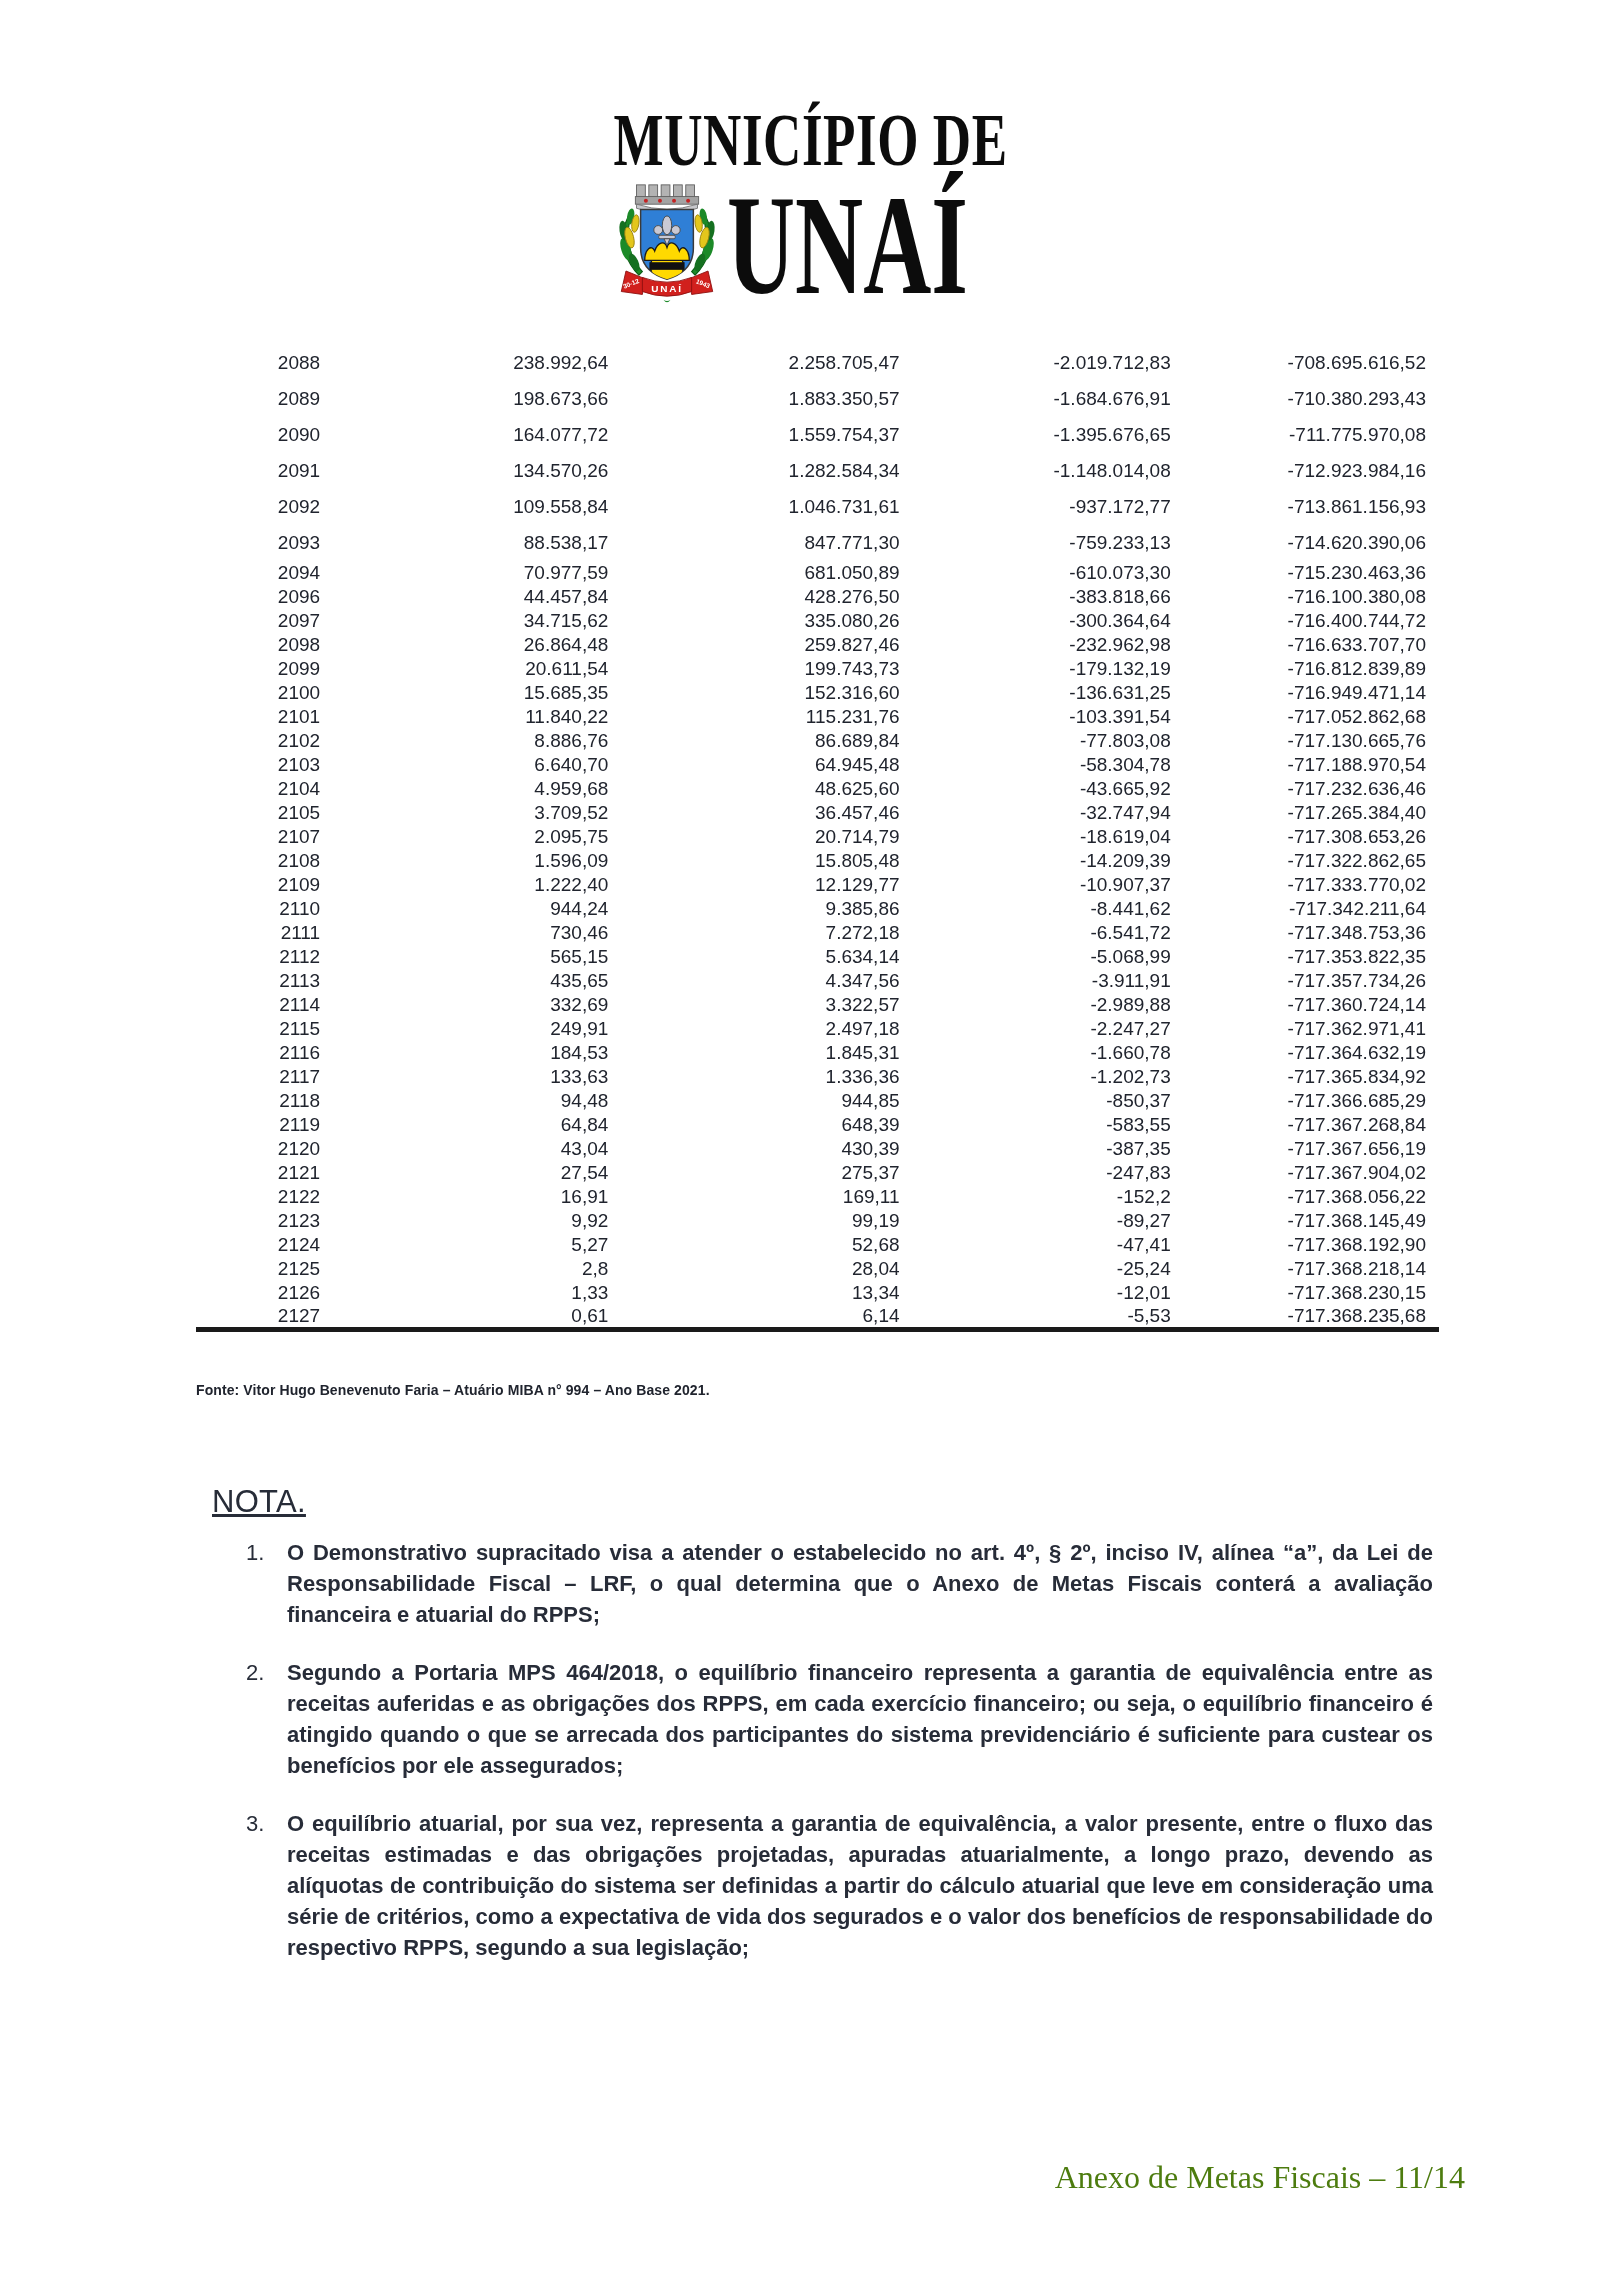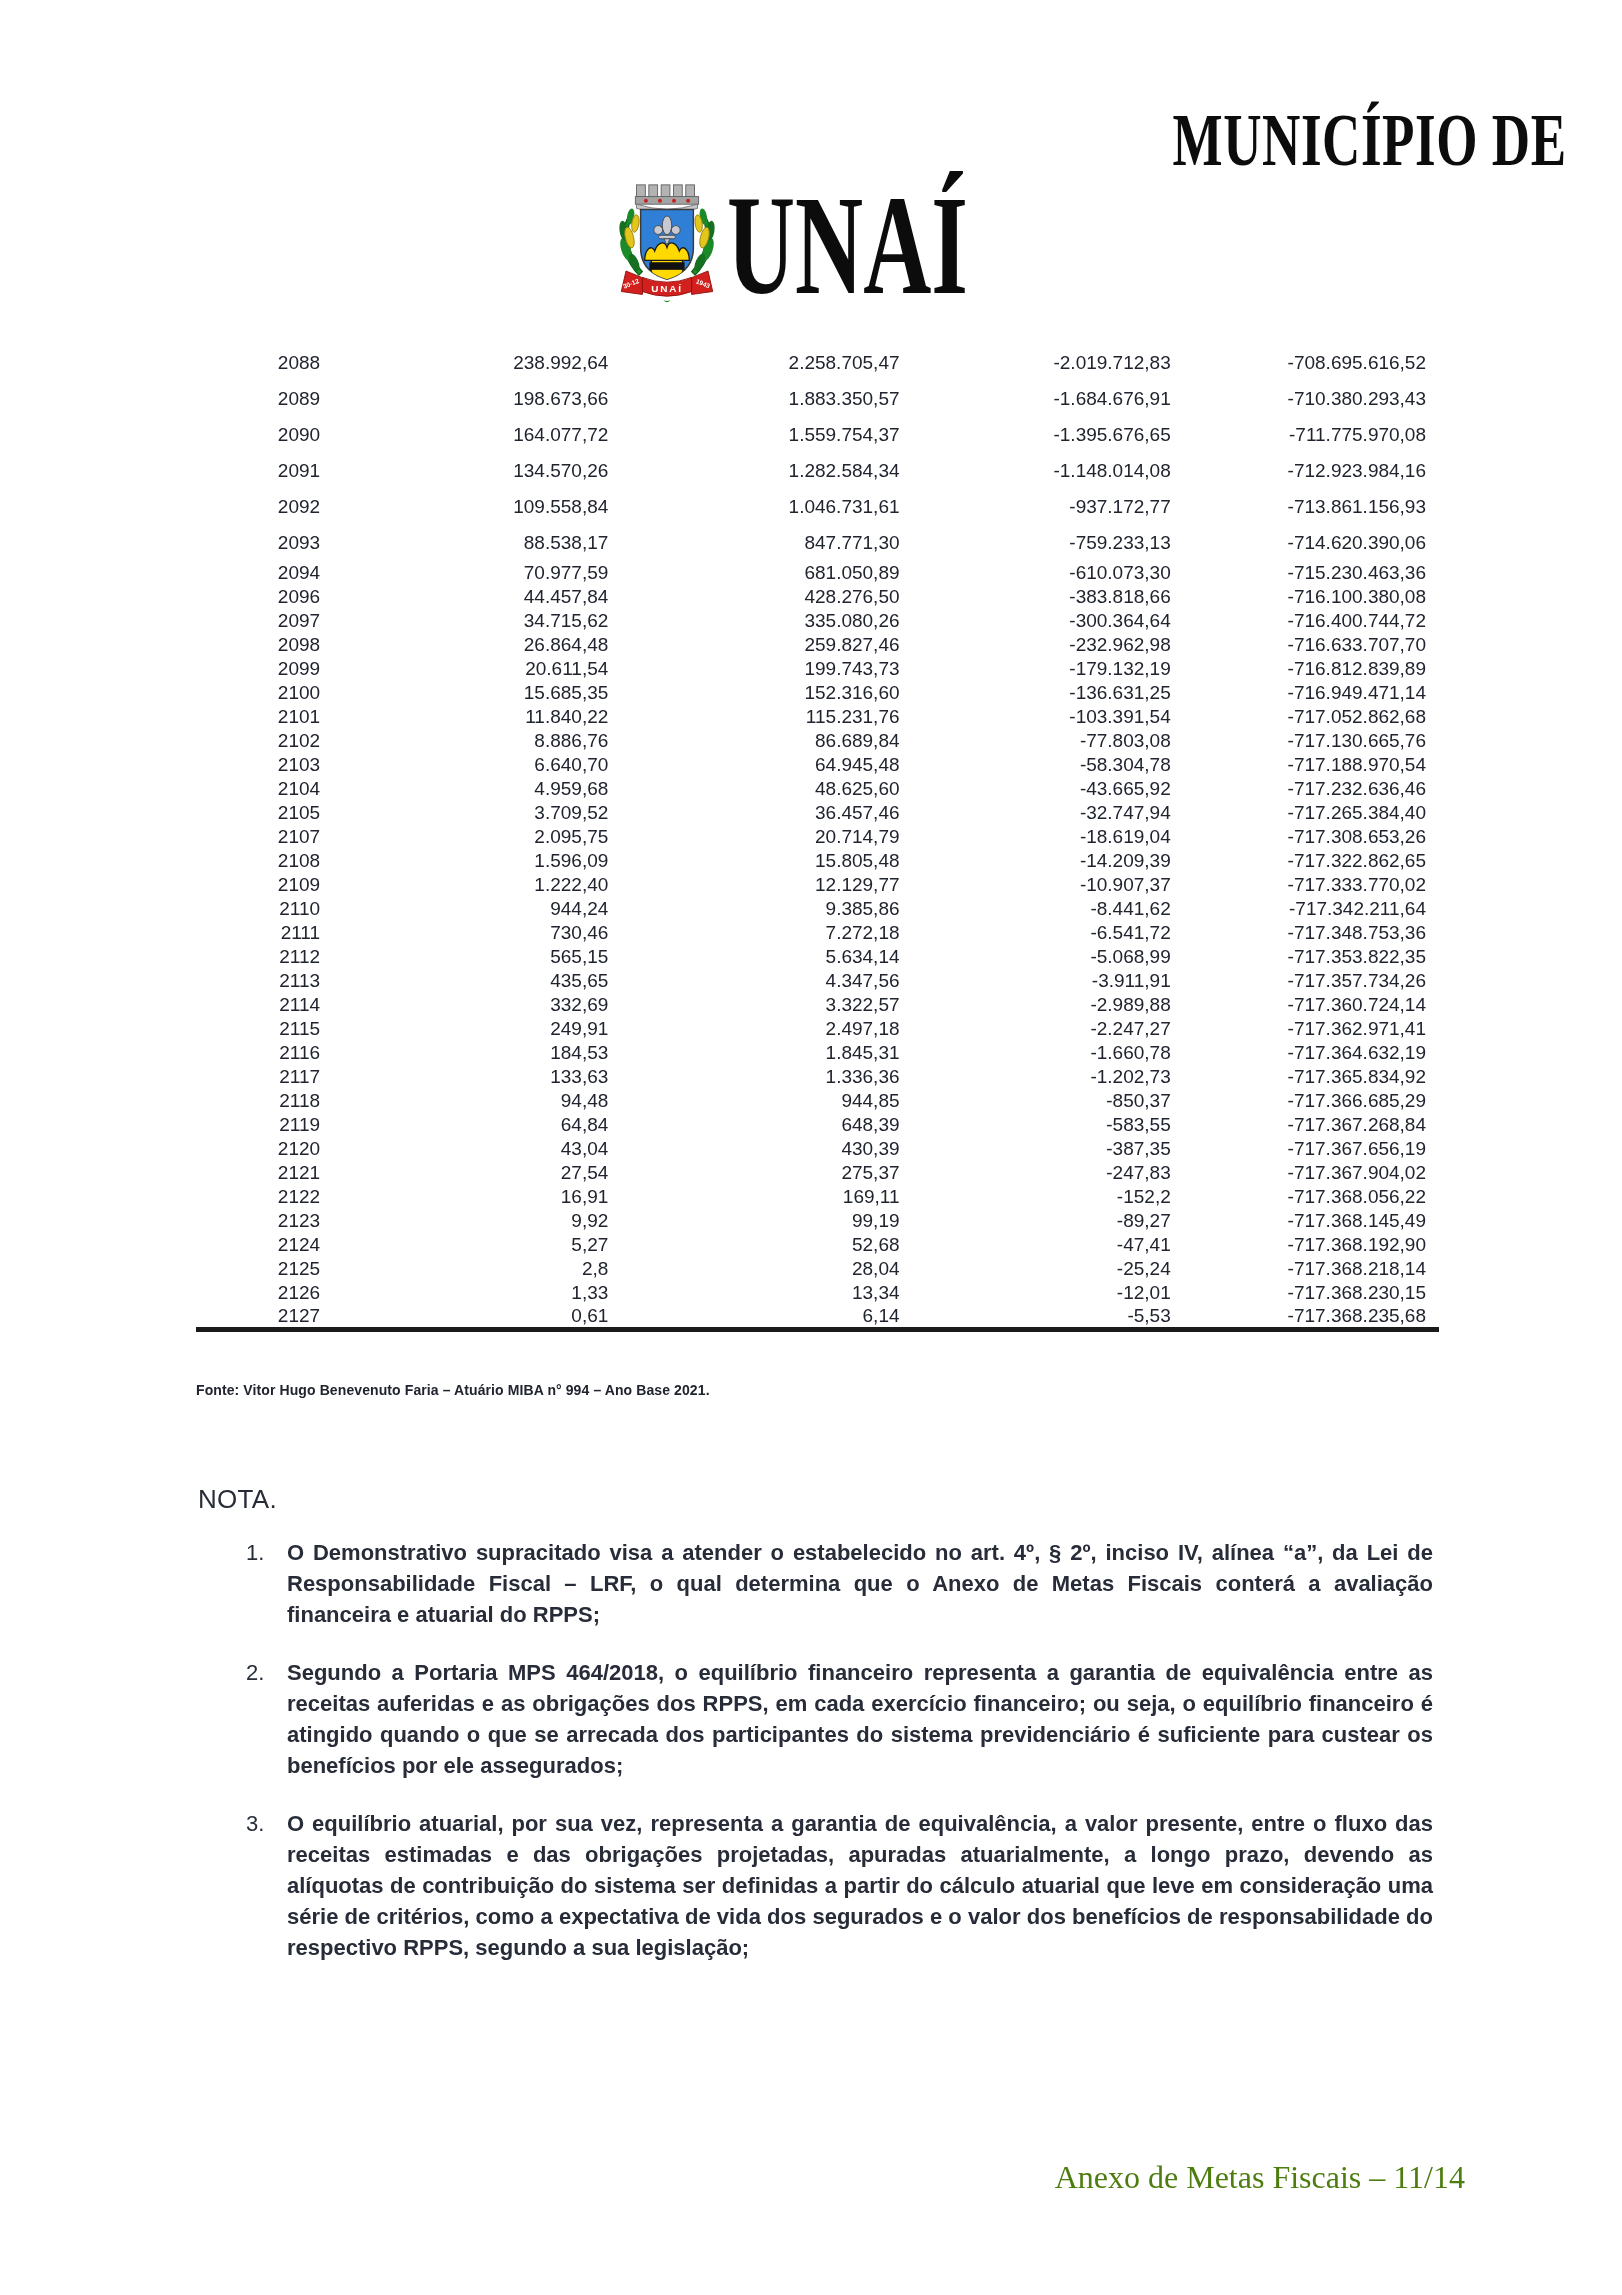--- a/index.html
+++ b/index.html
@@ -8,21 +8,21 @@
     width:1622px;height:2295px;
     background:#ffffff;
     font-family:"Liberation Sans","DejaVu Sans",sans-serif;
     color:#23262e;
     overflow:hidden;
   }
 
   
   .header-title{
     position:absolute;top:102px;left:0;width:100%;
-    text-align:right;
+    text-align:center;
     font-family:"Liberation Serif","DejaVu Serif",serif;
     font-weight:bold;font-size:68px;line-height:1.0;color:#0c0c0c;
   }
   .header-title .squeeze{
     display:inline-block;
     transform:scale(0.78,1.10);
     transform-origin:50% 0;
     letter-spacing:0.7px;
     white-space:nowrap;
   }
@@ -54,22 +54,22 @@
   .proj-table tr.norm{height:24px;}
 
   .source-note{
     position:absolute;top:1382px;left:196px;
     font-size:14px;font-weight:600;color:#20242e;
     letter-spacing:0.1px;
   }
 
   
   .notes-title{
-    position:absolute;top:1484px;left:198px;
-    font-size:26px;color:#272c38;letter-spacing:0.3px;
+    position:absolute;top:1484px;left:212px;
+    font-size:31px;color:#272c38;letter-spacing:0.3px;text-decoration:underline;
   }
   .notes-list{
     position:absolute;top:1537px;left:196px;width:1243px;
   }
   .note-item{
     display:flex;
     margin-bottom:27px;
     font-size:22px;line-height:31px;color:#272c38;
   }
   .note-num{flex:none;width:41px;margin-left:50px;}

